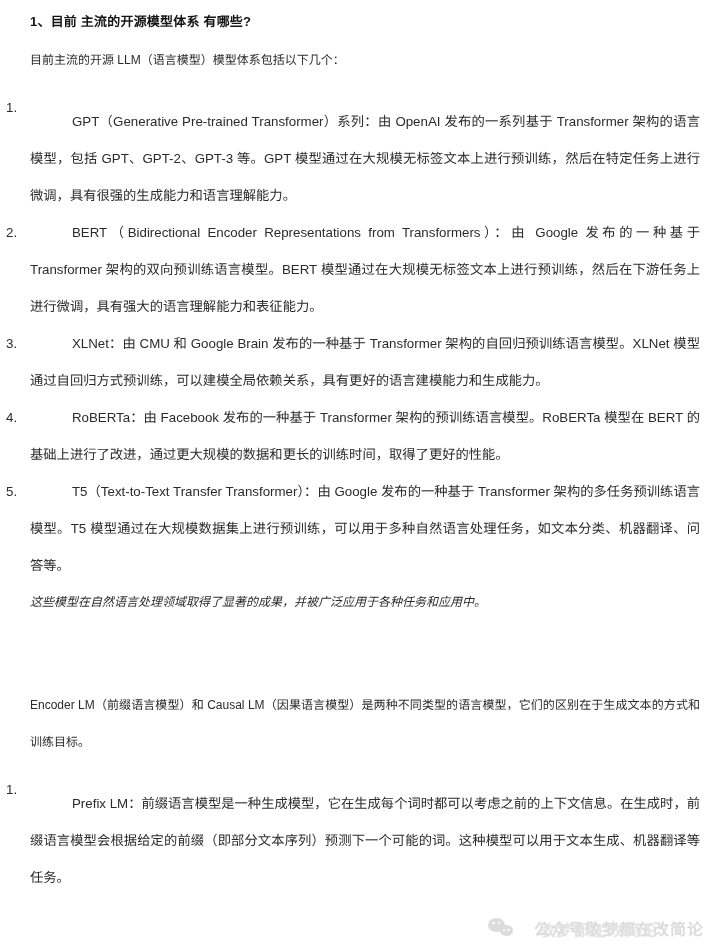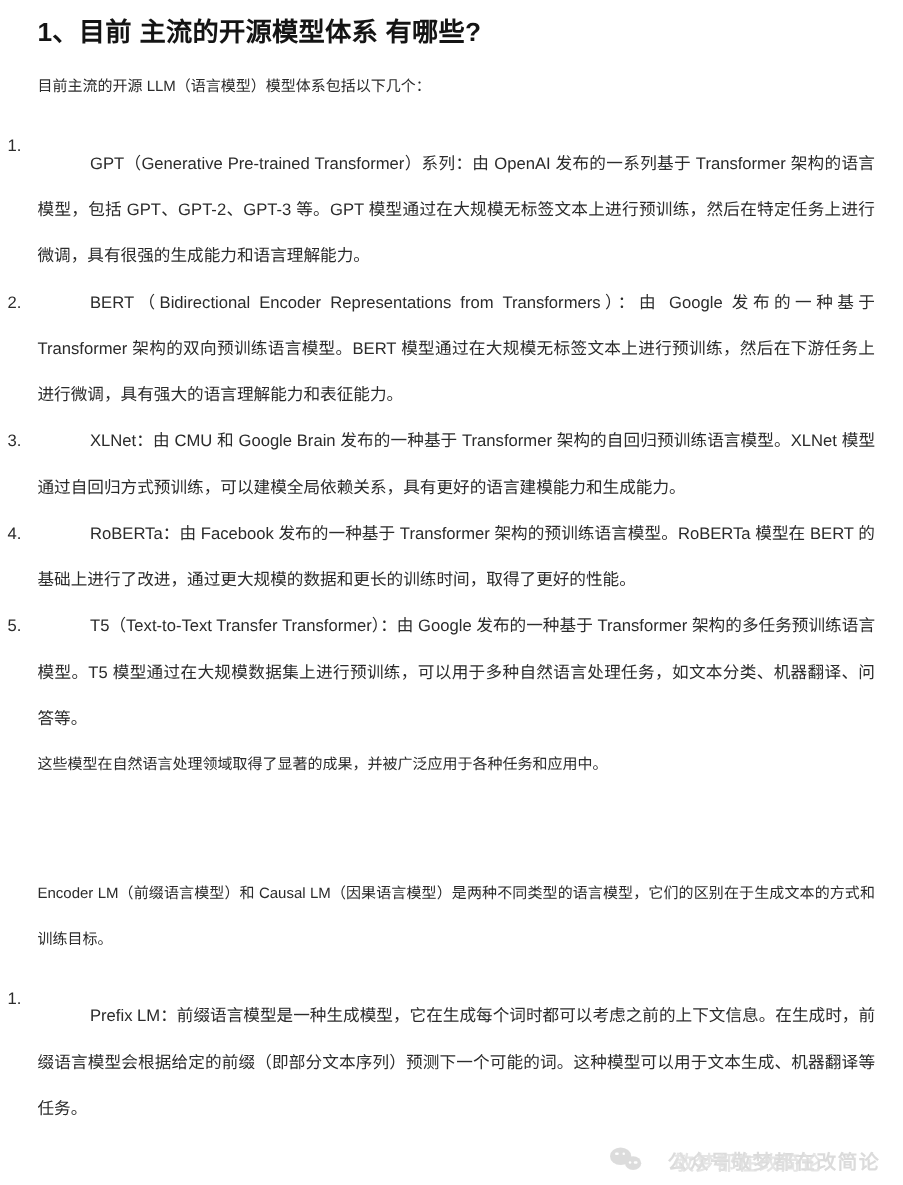--- a/index.html
+++ b/index.html
@@ -22,21 +22,21 @@
     position: relative;
     width: 722px;
     height: 948px;
     box-sizing: border-box;
     padding: 0;
     background: #ffffff;
   }
 
   
   .section-heading {
-    font-size: 21px;
+    font-size: 13px;
     font-weight: bold;
     color: #141414;
     letter-spacing: 0.2px;
     margin: 0;
     padding: 0 0 0 30px;
     line-height: 1.2;
   }
   .heading-1 { padding-top: 14px; }
   .heading-2 { padding-top: 0; }
 
@@ -44,21 +44,21 @@
   .body-para {
     font-size: 12px;
     line-height: 37px;
     color: #2b2b2b;
     margin: 0;
     padding: 0 22px 0 30px;
     text-align: justify;
     text-justify: inter-ideograph;
   }
   .intro-para { padding-top: 12px; }
-  .closing-para { padding-top: 0; }
+  .closing-para { padding-top: 0; font-style: italic; }
 
   
   .ord-list {
     list-style: none;
     margin: 0;
     padding: 0;
   }
   .ord-item {
     position: relative;
     font-size: 13.3px;

